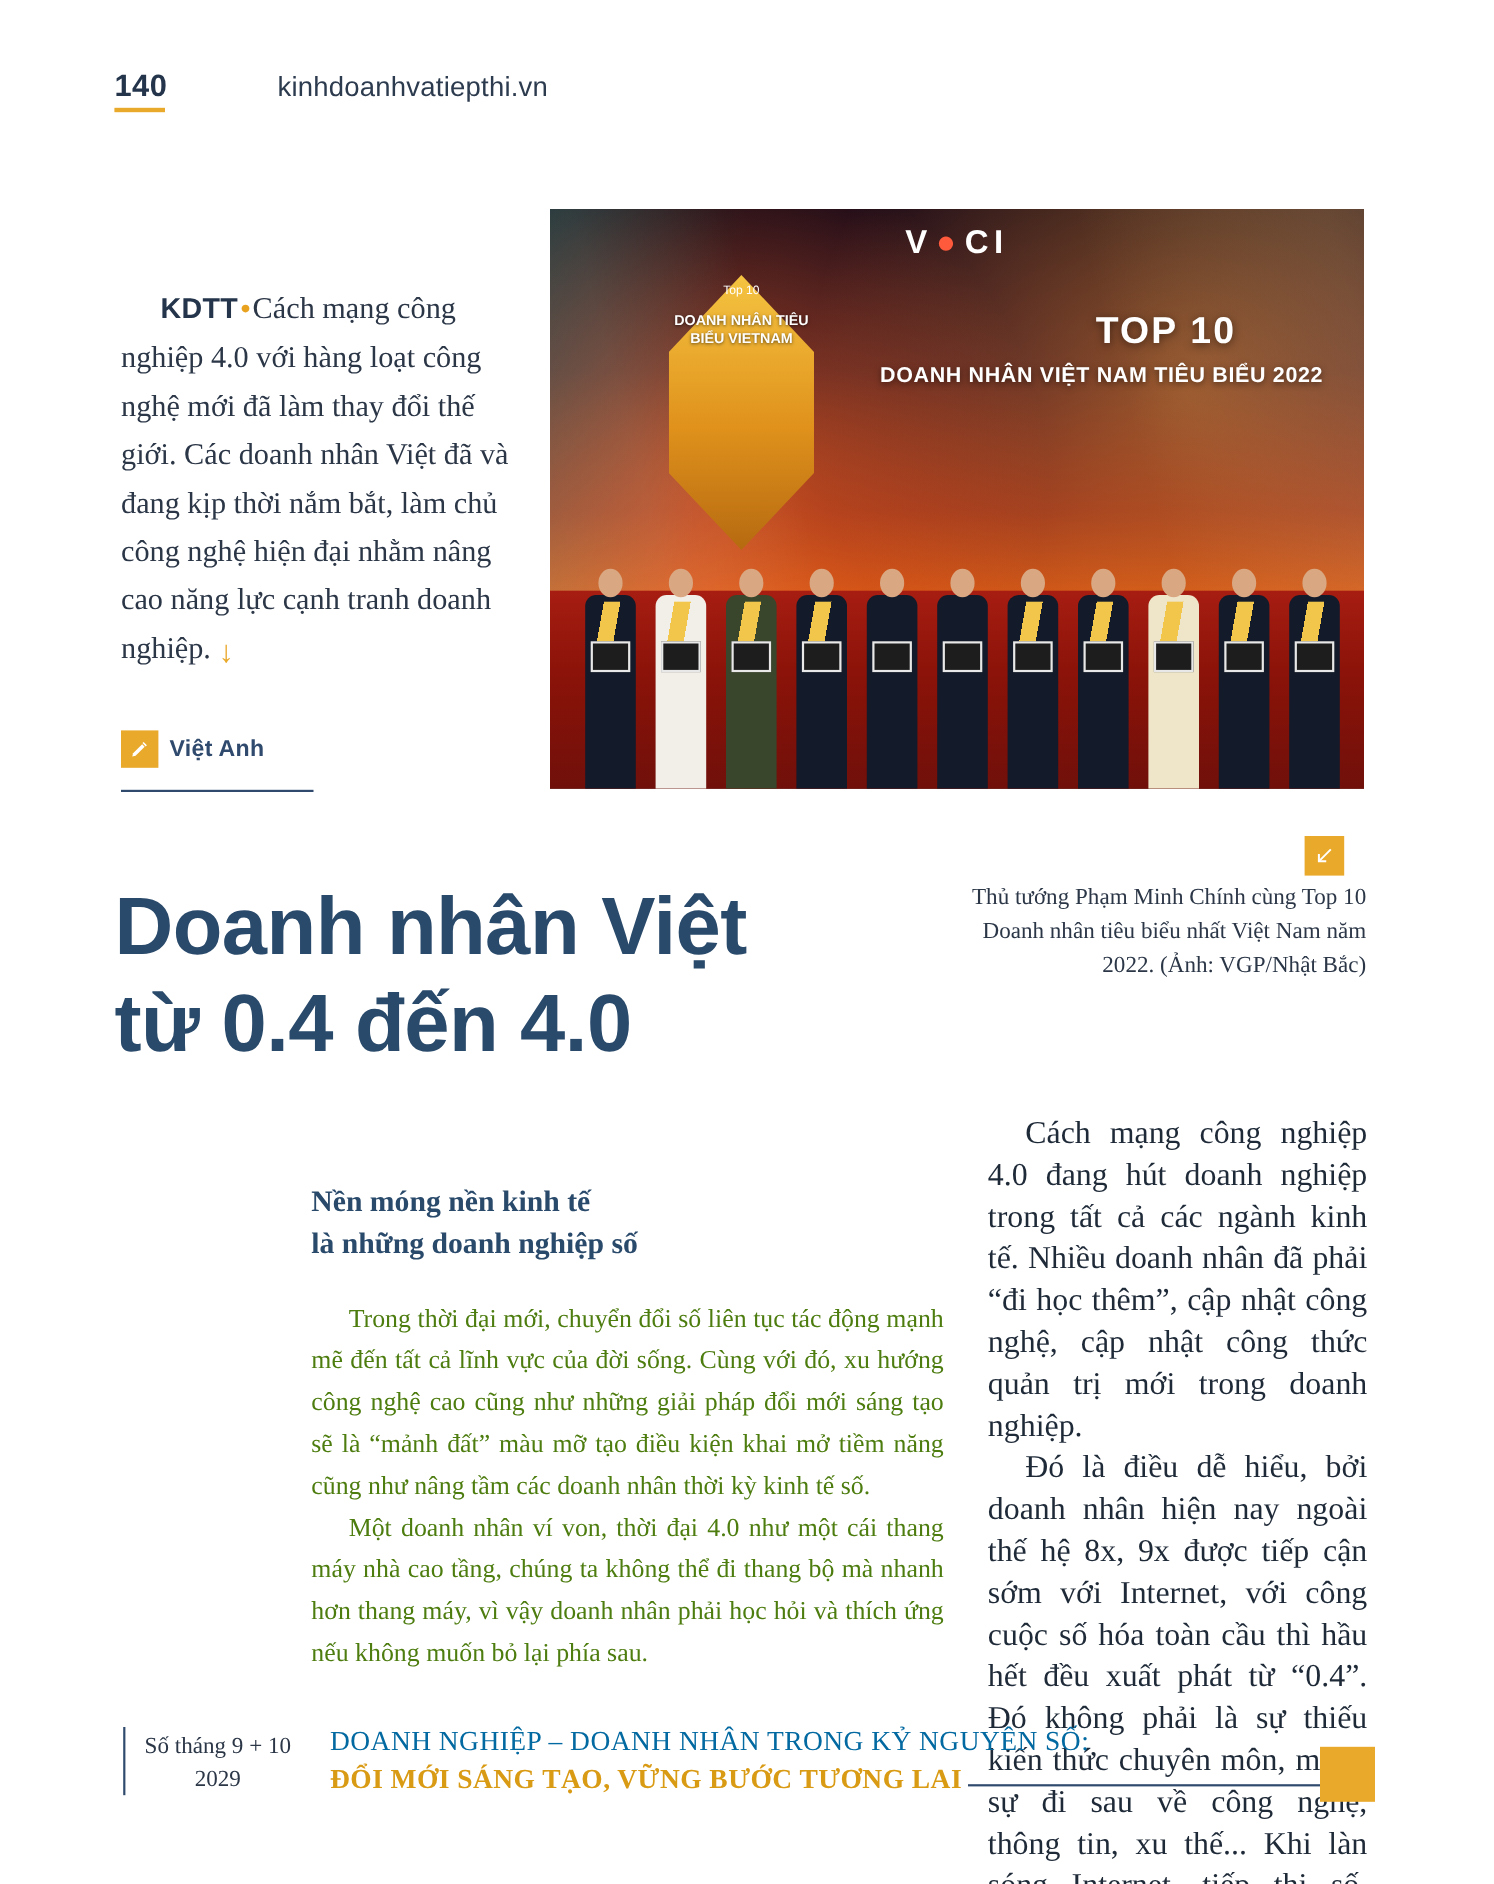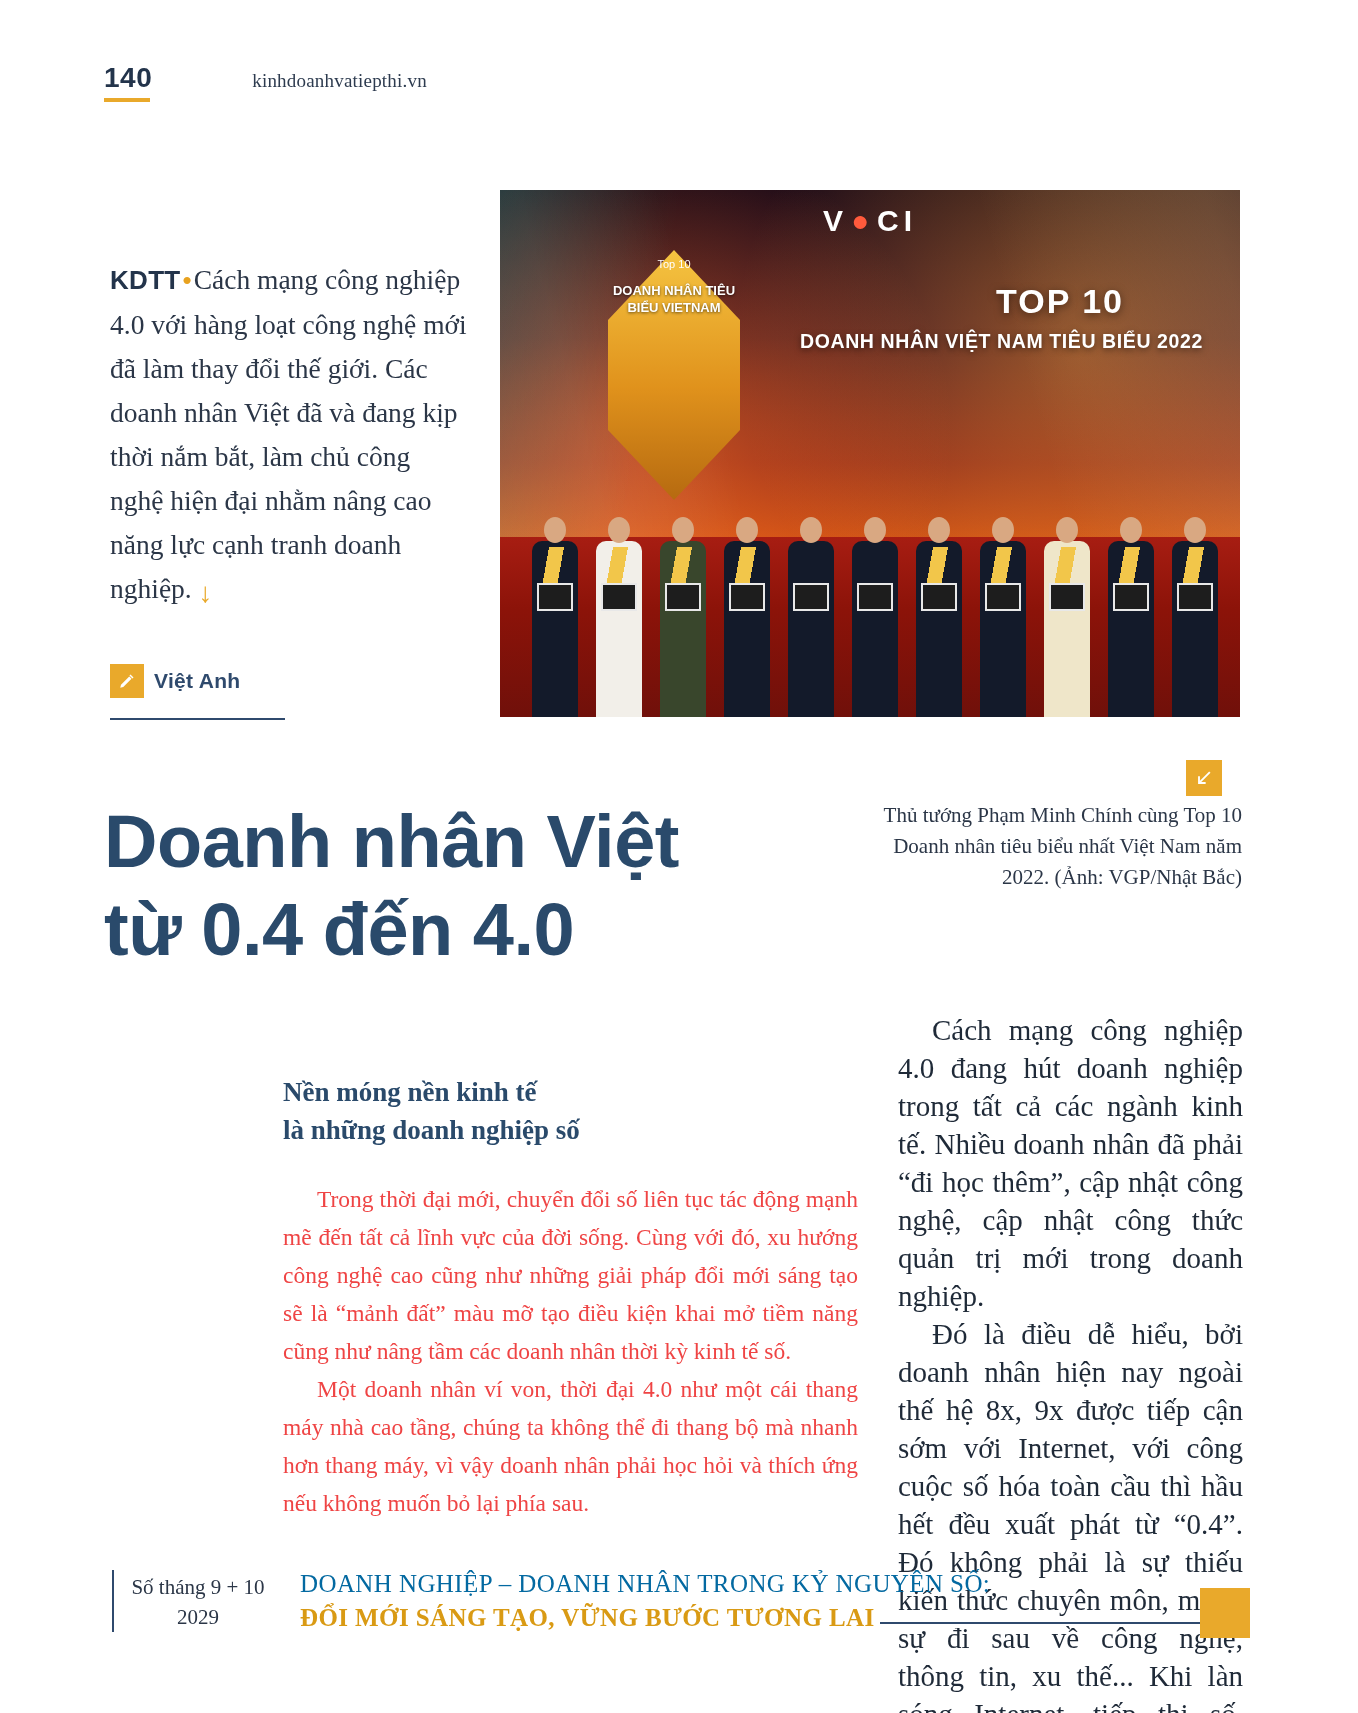--- a/index.html
+++ b/index.html
@@ -32,22 +32,22 @@
   }
   .header-rule {
     position: absolute;
     top: 98px;
     left: 104px;
     width: 46px;
     height: 4px;
     background: #e9a92b;
   }
   .site-url {
-    font-family: Liberation Serif, serif;
-    font-size: 19px;
+    font-family: Liberation Sans, sans-serif;
+    font-size: 25px;
     color: #2d3b4f;
     margin-left: 100px;
     letter-spacing: 0.2px;
   }
 
   
   .lead-block {
     position: absolute;
     top: 258px;
     left: 110px;
@@ -58,20 +58,21 @@
     font-size: 27.5px;
     line-height: 44px;
     color: #2b3647;
   }
   .kdtt {
     font-family: "Liberation Sans", sans-serif;
     font-weight: bold;
     color: #23344b;
     font-size: 26px;
     letter-spacing: 0.3px;
+    margin-left: 36px;
   }
   .kdtt-dot {
     color: #e8a21f;
     font-size: 26px;
     font-weight: bold;
     padding: 0 2px;
   }
   .arrow-down {
     color: #e9a92b;
     font-size: 28px;
@@ -141,21 +142,21 @@
 
   
   .body-col-left {
     position: absolute;
     top: 1180px;
     left: 283px;
     width: 575px;
     font-size: 23.5px;
     line-height: 38px;
     text-align: justify;
-    color: #ef4444;
+    color: #4d7c0f;
   }
   .body-col-left p { margin: 0; text-indent: 34px; }
 
   
   .photo {
     position: absolute;
     top: 190px;
     left: 500px;
     width: 740px;
     height: 527px;

